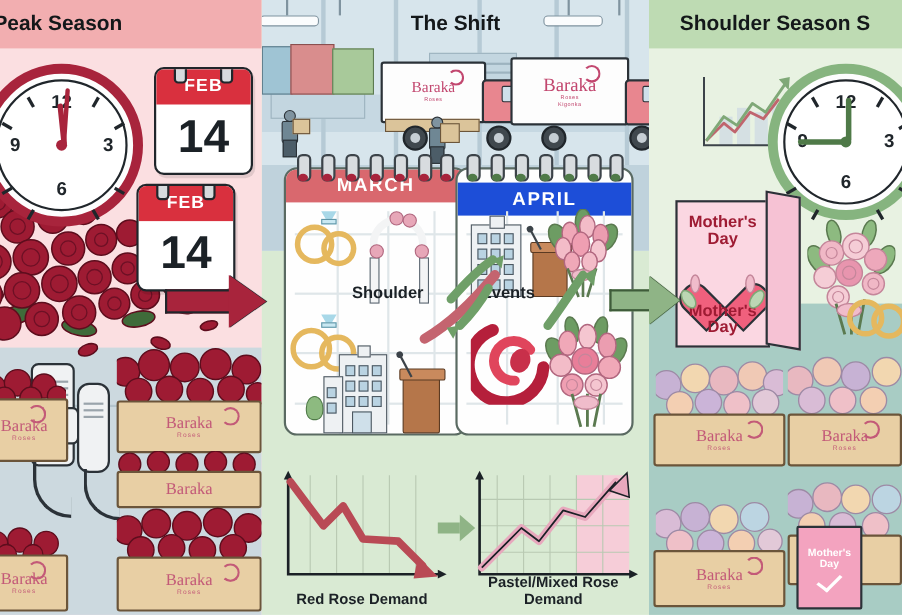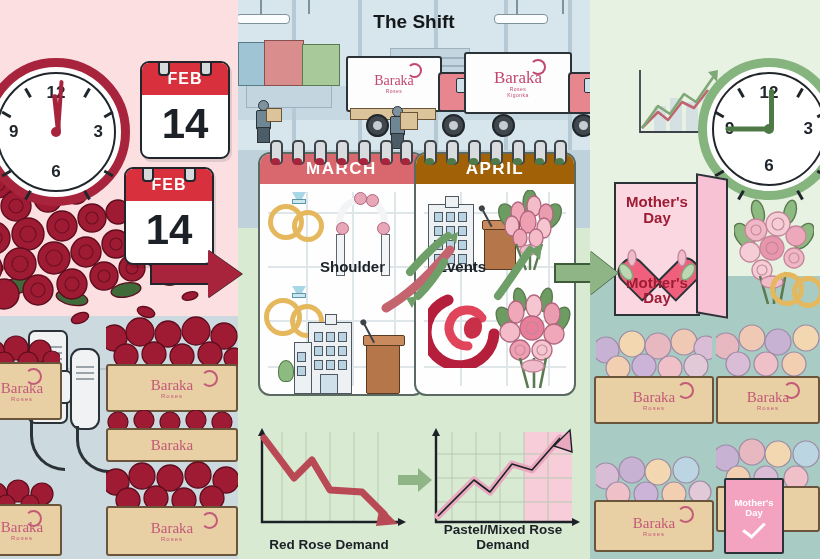--- a/index.html
+++ b/index.html
@@ -149,21 +149,21 @@
 
   
   .calbig{position:absolute;background:#fefefe;border:2px solid #5a6a62;
         border-radius:12px;overflow:hidden;}
   .calbig .band{position:absolute;left:0;right:0;top:0;height:30px;
         display:flex;align-items:center;justify-content:center;
         color:#fff;font-size:17px;font-weight:bold;letter-spacing:1.5px;}
   #cal-march{left:258px;top:152px;width:163px;height:240px;}
   #cal-march .band{background:#d9686e;}
   #cal-april{left:414px;top:152px;width:158px;height:240px;}
-  #cal-april .band{background:#a16207;}
+  #cal-april .band{background:#1d4ed8;margin-top:12px;}
   .calgrid{position:absolute;left:0;right:0;top:30px;bottom:0;}
   .calgrid .gl{position:absolute;background:#dfe6e9;}
   .spiral{position:absolute;width:9px;height:21px;border-radius:5px;
         background:#d8dcdf;border:2px solid #3c4349;}
   .spiral.red:after{content:"";position:absolute;left:-1px;bottom:-2px;width:9px;
         height:7px;border-radius:50%;background:#a8243c;}
   .spiral.grn:after{content:"";position:absolute;left:-1px;bottom:-2px;width:9px;
         height:7px;border-radius:50%;background:#4f7a48;}
 
   .caplabel{position:absolute;font-size:15px;font-weight:bold;color:#1b2126;
@@ -427,20 +427,23 @@
         <circle cx="106" cy="40" r="12"></circle>
       </g>
         </svg>
     </div>
     <div class="crate" style="left:106px;top:506px;width:132px;height:50px;">
       <span class="swirl"></span>
       <span class="brand">Baraka</span>
       <span class="sub">Roses</span>
     </div>
 
+    <div class="hdr" id="hdr-left">
+      <span>Peak Season</span>
+    </div>
   </div>
 
   <div class="panel" id="panel-center">
 
     <div id="warehouse">
       <div class="wall"></div>
       <div class="bandlight"></div>
       <div class="floor"></div>
       <span class="beam" style="left:54px"></span>
         <span class="beam" style="left:120px"></span>
@@ -729,20 +732,23 @@
       <path d="M20 92 L56 56 L72 68 L94 40 L114 46 L142 14" stroke="#1b2126" stroke-width="1.6" fill="none" stroke-linejoin="round"></path>
       <path d="M136 22 l16 -16 2 22 z" fill="#e8a8bd" stroke="#1b2126" stroke-width="1.4"></path>
     </svg>
     <div class="chartlabel">Pastel/Mixed Rose Demand</div>
   </div>
 
   <div class="panel" id="panel-right">
     <div style="position:absolute;left:0;top:0;right:0;height:276px;background:#e8f2e2;"></div>
     <div style="position:absolute;left:0;top:276px;right:0;bottom:0;background:#a8ccc4;"></div>
 
+    <div class="hdr" id="hdr-right">
+      <span>Shoulder Season S</span>
+    </div>
   </div>
 
   <div id="minichart">
     <svg width="106" height="76" viewBox="0 0 106 76">
       <g fill="#cfdbe4" opacity=".75">
         <rect x="28" y="42" width="12" height="26"></rect>
           <rect x="44" y="34" width="12" height="34"></rect>
         <rect x="60" y="38" width="12" height="30"></rect>
           <rect x="76" y="30" width="12" height="38"></rect>
       </g>

